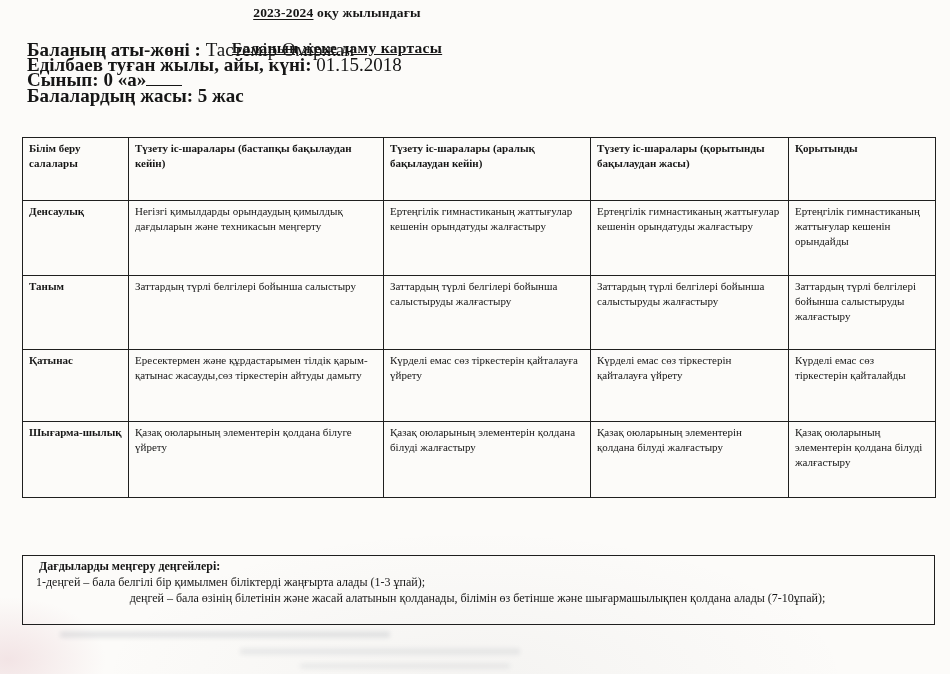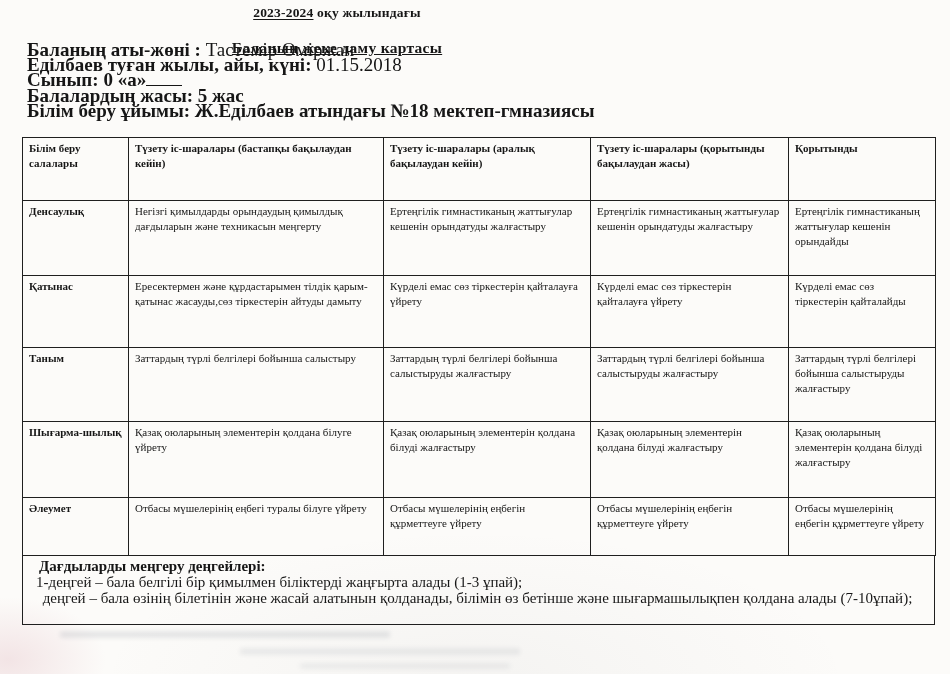--- a/index.html
+++ b/index.html
@@ -40,21 +40,21 @@
     overflow:hidden;
   }
   .dev-table th { font-weight:bold; }
   .dev-table th.center { text-align:left; }
   .area-cell { font-weight:bold; }
 
   
   .levels-box {
     position:absolute; left:22px; top:555px; width:913px; height:70px;
     border:1.6px solid #1f1f1f; background:transparent;
-    padding:2px 8px 0 6px; font-size:15px; line-height:16px;
+    padding:2px 8px 0 6px; font-size:12px; line-height:16px;
   }
   .levels-title { font-weight:bold; padding-left:10px; }
   .level-line { padding-left:7px; }
   .level-line.no-indent { padding-left:0;text-align:center; }
 
   
   .bleed { position:absolute; background:#9aa0a8; opacity:.22; filter:blur(2px); border-radius:2px; }
   .bleed-1 { left:60px;  top:631px; width:330px; height:7px; }
   .bleed-2 { left:240px; top:648px; width:280px; height:7px; opacity:.16; }
   .bleed-3 { left:300px; top:663px; width:210px; height:6px; opacity:.13; }
@@ -81,24 +81,20 @@
       <span class="val-plain">01.15.2018</span>
     </div>
     <div class="info-line">
       <span>Сынып:</span>
       <span class="val-bold-underline">0 «а»</span><span class="blank-underline"></span>
     </div>
     <div class="info-line">
       <span>Балалардың жасы:</span>
       <span class="val-bold-underline">5 жас</span>
     </div>
-    <div class="info-line">
-      <span>Білім беру ұйымы:</span>
-      <span class="val-bold-underline">Ж.Еділбаев атындағы №18 мектеп-гмназиясы</span>
-    </div>
   </div>
 
   <table class="dev-table">
     <colgroup>
       <col style="width:106px">
         <col style="width:255px">
         <col style="width:207px">
         <col style="width:198px">
         <col style="width:147px">
     </colgroup>
@@ -110,47 +106,40 @@
       <th class="center">Түзету іс-шаралары (қорытынды бақылаудан жасы)</th>
       <th>Қорытынды</th>
     </tr>
     <tr style="height:75px">
       <td class="area-cell">Денсаулық</td>
       <td>Негізгі қимылдарды орындаудың қимылдық дағдыларын және техникасын меңгерту</td>
       <td>Ертеңгілік гимнастиканың жаттығулар кешенін орындатуды жалғастыру</td>
       <td>Ертеңгілік гимнастиканың жаттығулар кешенін орындатуды жалғастыру</td>
       <td>Ертеңгілік гимнастиканың жаттығулар кешенін орындайды</td>
     </tr>
+    <tr style="height:74px">
+      <td class="area-cell">Таным</td>
+      <td>Заттардың түрлі белгілері бойынша салыстыру</td>
+      <td>Заттардың түрлі белгілері бойынша салыстыруды жалғастыру</td>
+      <td>Заттардың түрлі белгілері бойынша салыстыруды жалғастыру</td>
+      <td>Заттардың түрлі белгілері бойынша салыстыруды жалғастыру</td>
+    </tr>
     <tr style="height:72px">
       <td class="area-cell">Қатынас</td>
       <td>Ересектермен және құрдастарымен тілдік қарым-қатынас жасауды,сөз тіркестерін айтуды дамыту</td>
       <td>Күрделі емас сөз тіркестерін қайталауға үйрету</td>
       <td>Күрделі емас сөз тіркестерін қайталауға үйрету</td>
       <td>Күрделі емас сөз тіркестерін қайталайды</td>
     </tr>
-    <tr style="height:74px">
-      <td class="area-cell">Таным</td>
-      <td>Заттардың түрлі белгілері бойынша салыстыру</td>
-      <td>Заттардың түрлі белгілері бойынша салыстыруды жалғастыру</td>
-      <td>Заттардың түрлі белгілері бойынша салыстыруды жалғастыру</td>
-      <td>Заттардың түрлі белгілері бойынша салыстыруды жалғастыру</td>
-    </tr>
     <tr style="height:76px">
       <td class="area-cell">Шығарма-шылық</td>
       <td>Қазақ оюларының элементерін қолдана білуге үйрету</td>
       <td>Қазақ оюларының элементерін қолдана білуді жалғастыру</td>
       <td>Қазақ оюларының элементерін қолдана білуді жалғастыру</td>
       <td>Қазақ оюларының элементерін қолдана білуді жалғастыру</td>
-    </tr>
-    <tr style="height:58px">
-      <td class="area-cell">Әлеумет</td>
-      <td>Отбасы мүшелерінің еңбегі туралы білуге үйрету</td>
-      <td>Отбасы мүшелерінің еңбегін құрметтеуге үйрету</td>
-      <td>Отбасы мүшелерінің еңбегін құрметтеуге үйрету</td>
-      <td>Отбасы мүшелерінің еңбегін құрметтеуге үйрету</td>
     </tr>
   </tbody>
     </table>
 
   <div class="levels-box">
     <div class="levels-title">Дағдыларды меңгеру деңгейлері:</div>
     <div class="level-line">1-деңгей – бала белгілі бір қимылмен біліктерді жаңғырта алады (1-3 ұпай);</div>
     <div class="level-line no-indent">деңгей – бала өзінің білетінін және жасай алатынын қолданады, білімін өз бетінше және шығармашылықпен қолдана алады (7-10ұпай);</div>
   </div>
 

